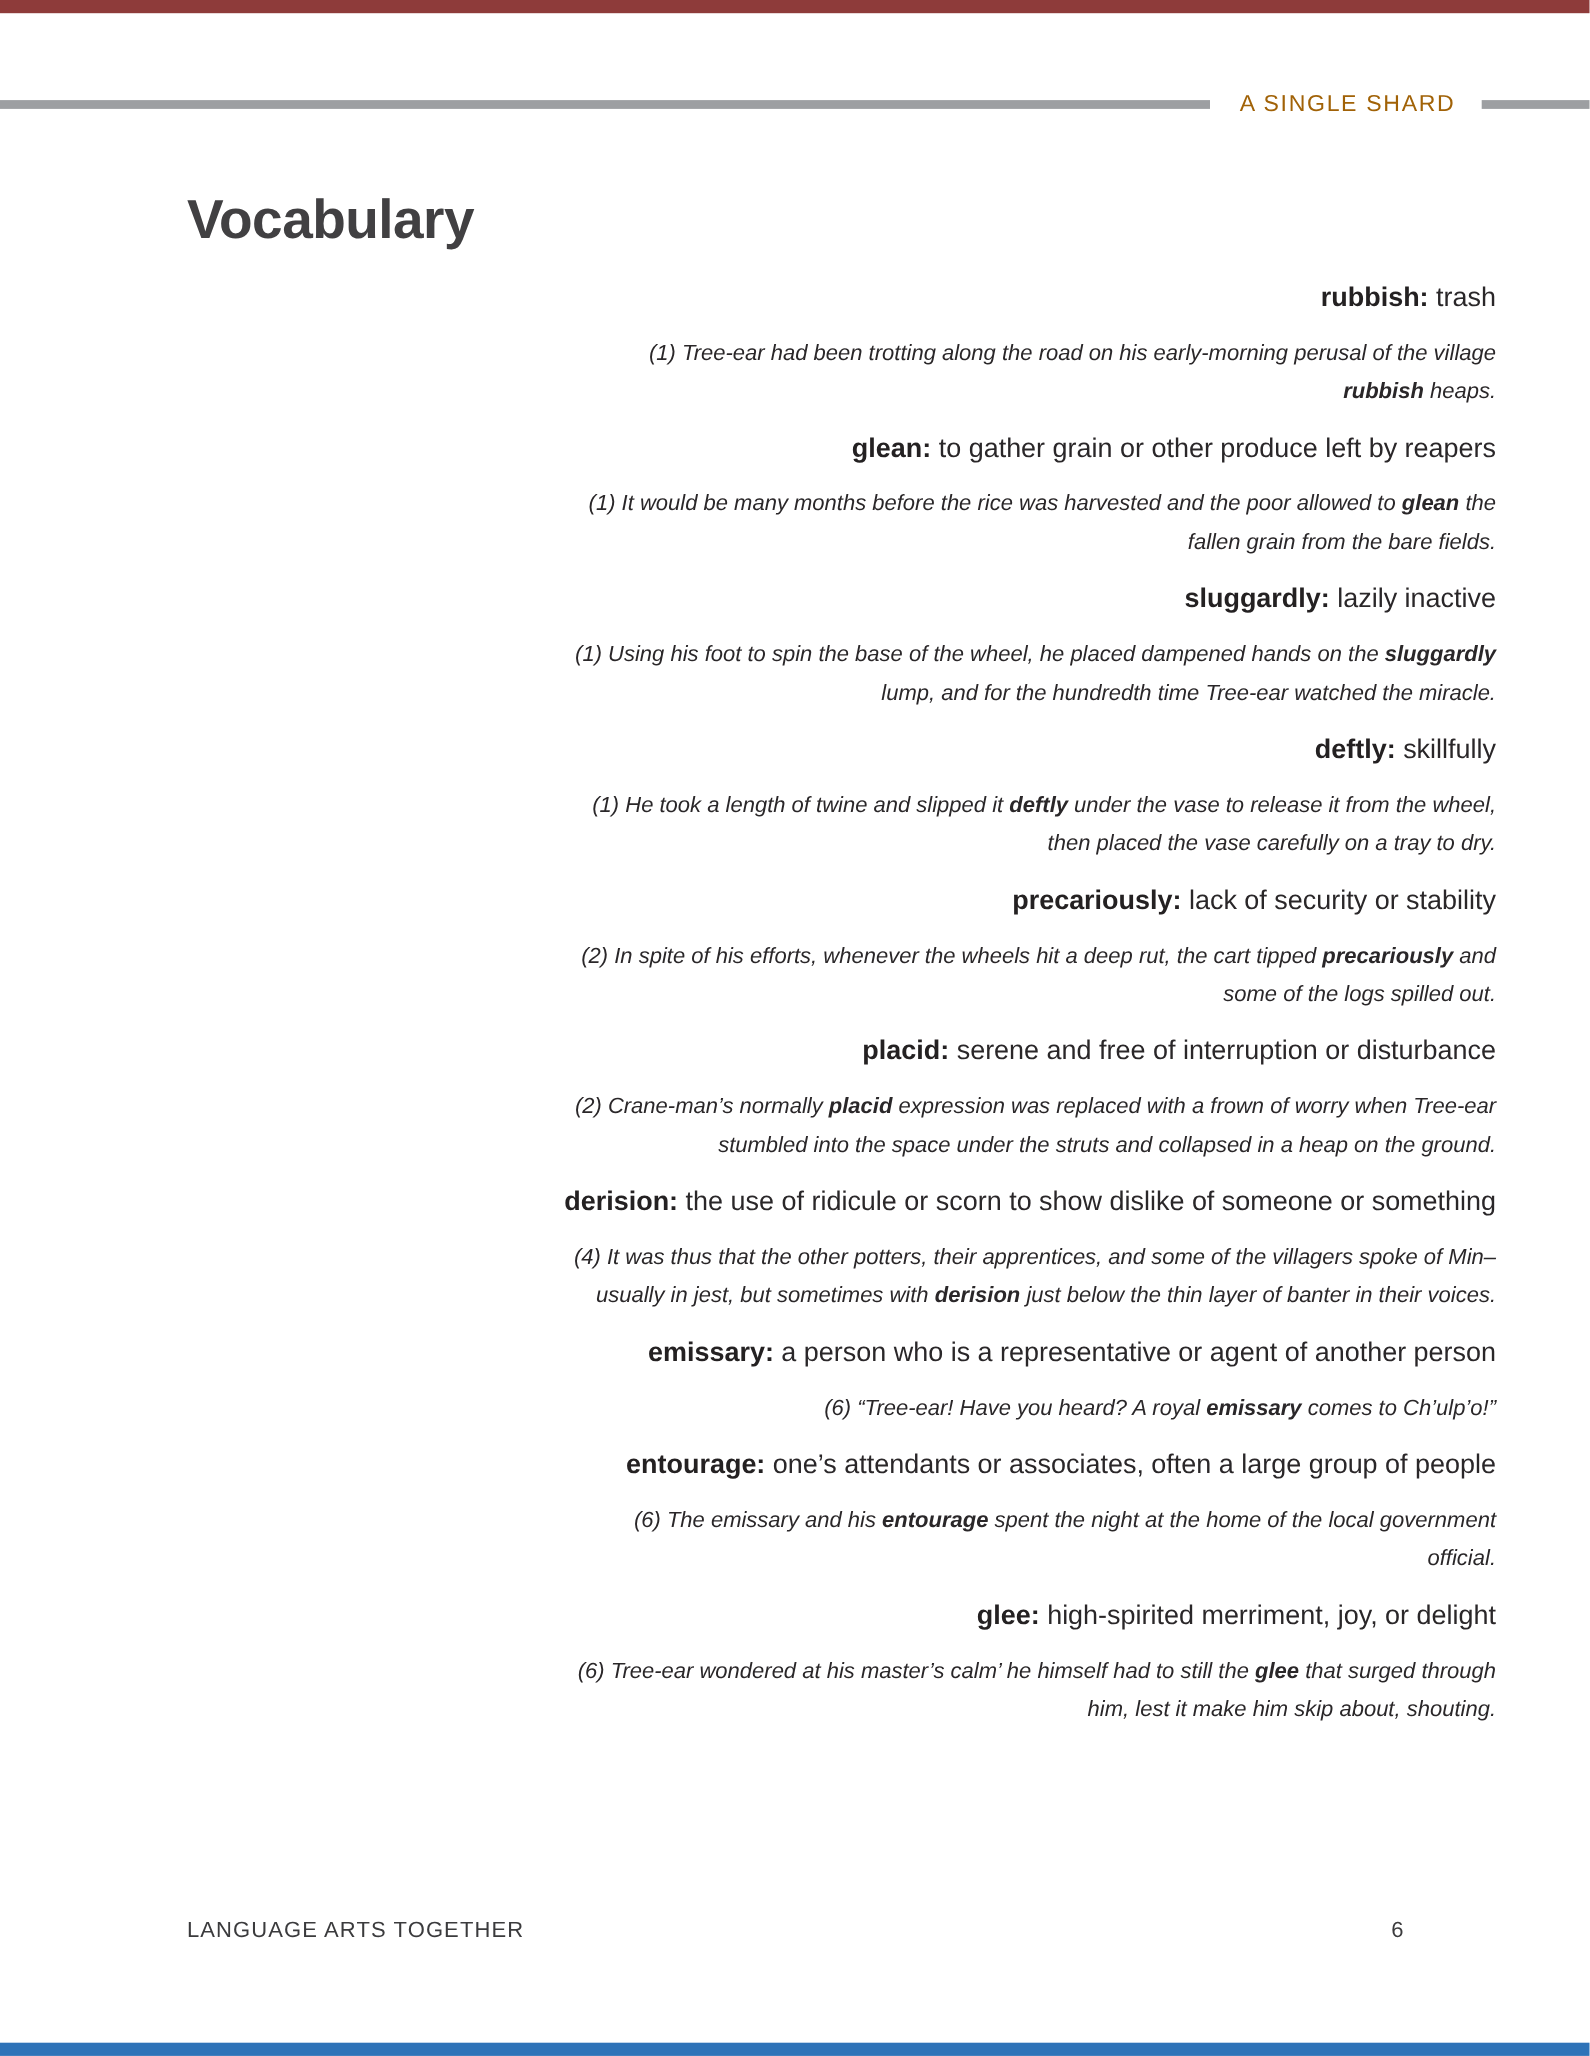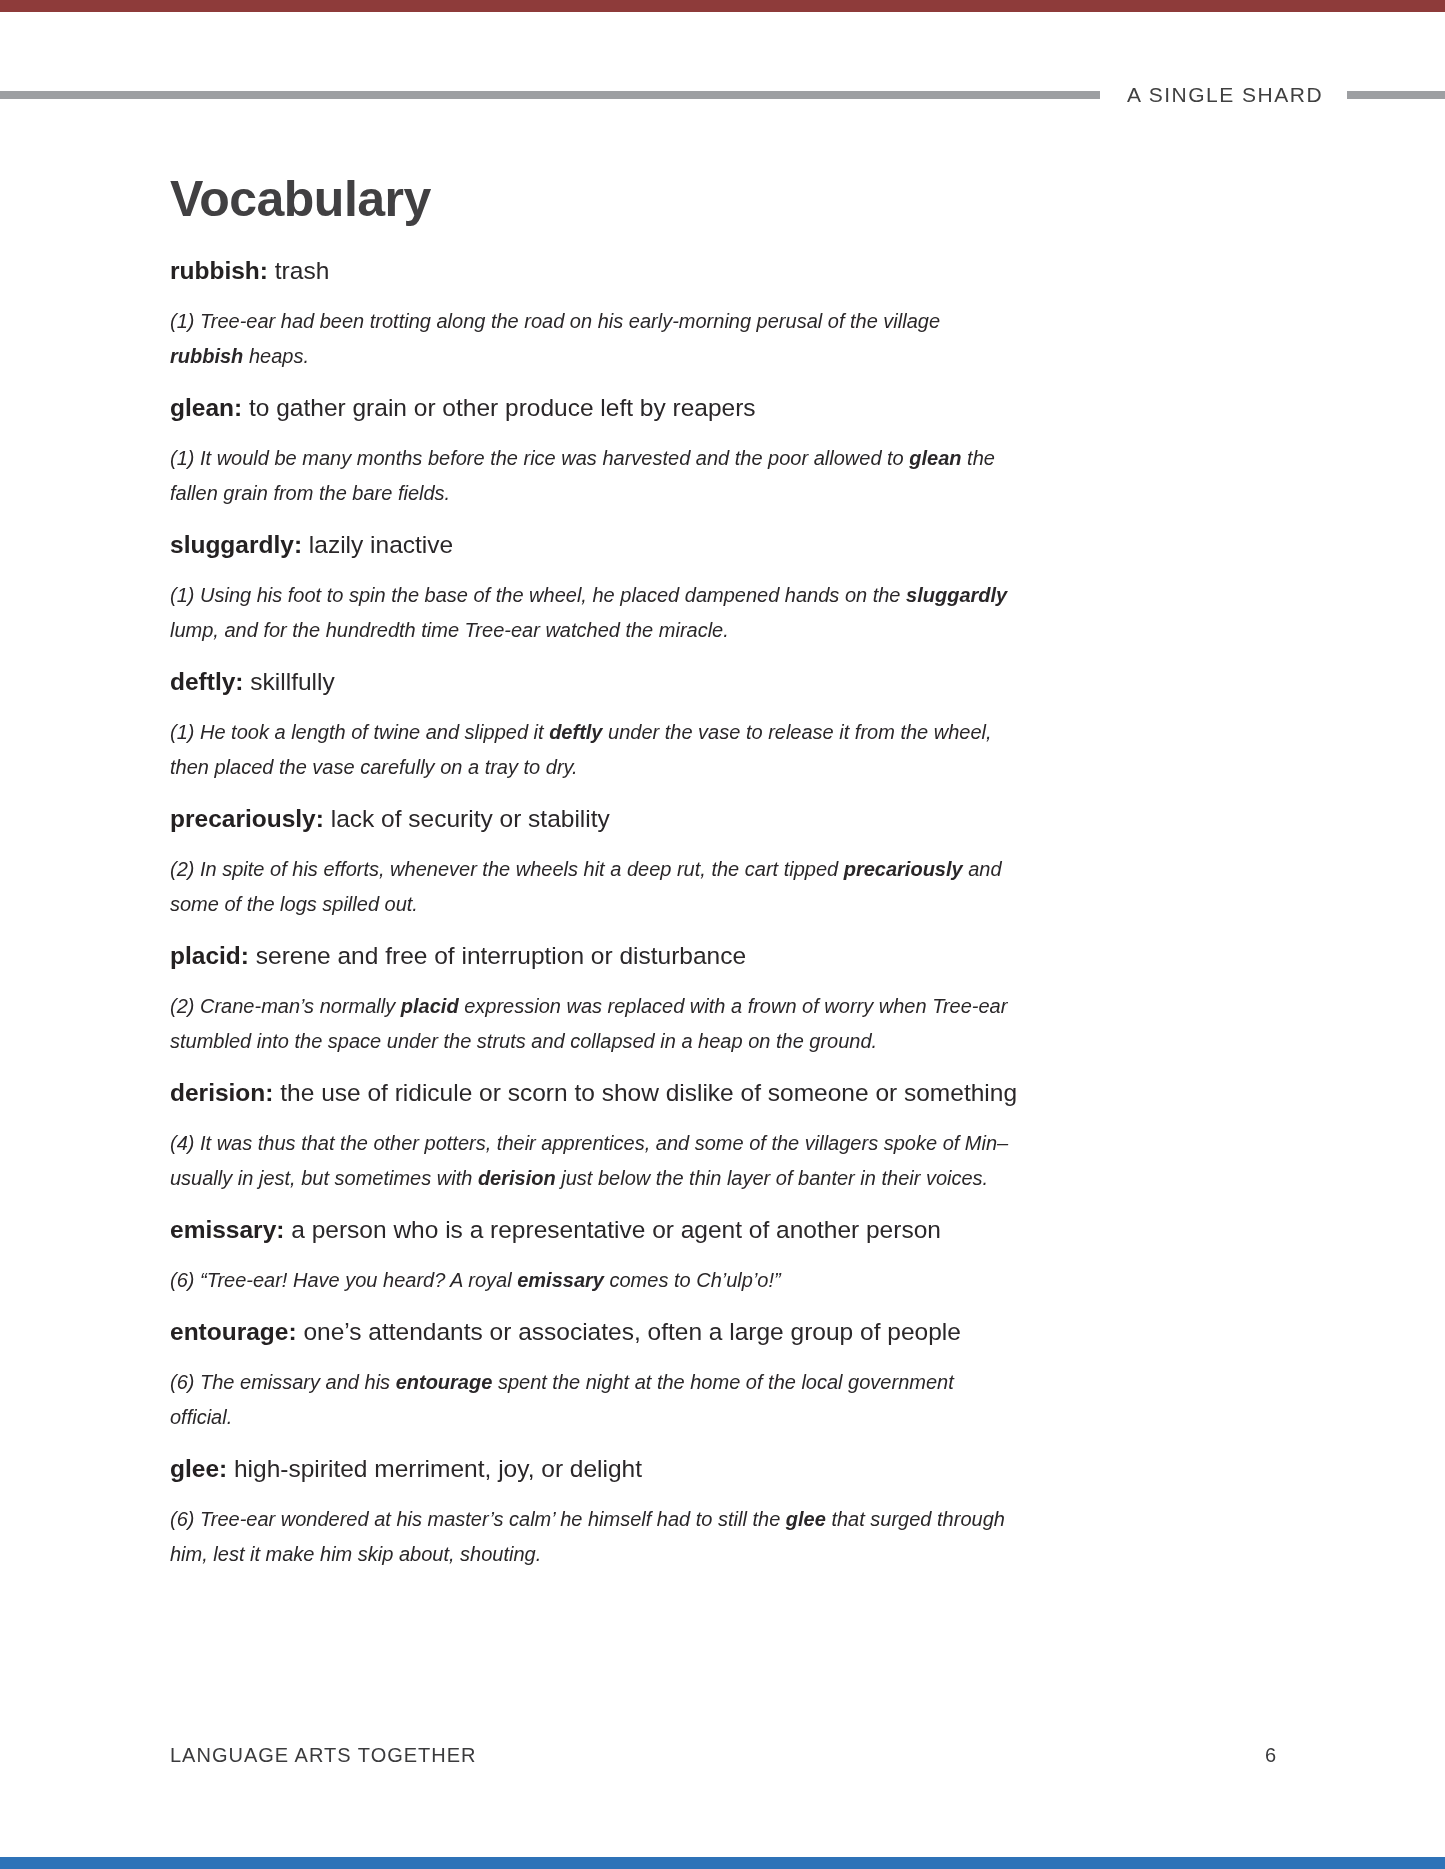--- a/index.html
+++ b/index.html
@@ -22,34 +22,34 @@
     display: flex; align-items: center;
   }
   .rule { height: 8px; }
   .rule-left { width: 1100px; flex: none; }
   .rule-right { flex: 1; }
   .header-title {
     flex: none;
     margin: 0 24px 0 27px;
     font-size: 21px;
     letter-spacing: 1.5px;
-    color: #404040;
+    color: #a16207;
     white-space: nowrap;
   }
   .main {
     position: absolute; left: 170px; top: 173px; width: 1190px;
   }
   h1.page-title {
     margin: 0 0 28px 0;
     font-size: 50px; line-height: 52px;
     font-weight: bold;
     color: #414042;
     letter-spacing: -0.5px;
   }
-  .entry p { margin: 0 0 16px 0; }
+  .entry p { margin: 0 0 16px 0; text-align: right; }
   .term-line {
     font-size: 24.5px; line-height: 35px;
     color: #2a2729;
   }
   .term-line strong { font-weight: 700; color: #242122; }
   .sentence {
     font-size: 20px; line-height: 35px;
     font-style: italic;
     white-space: pre;
     color: #2a2729;

